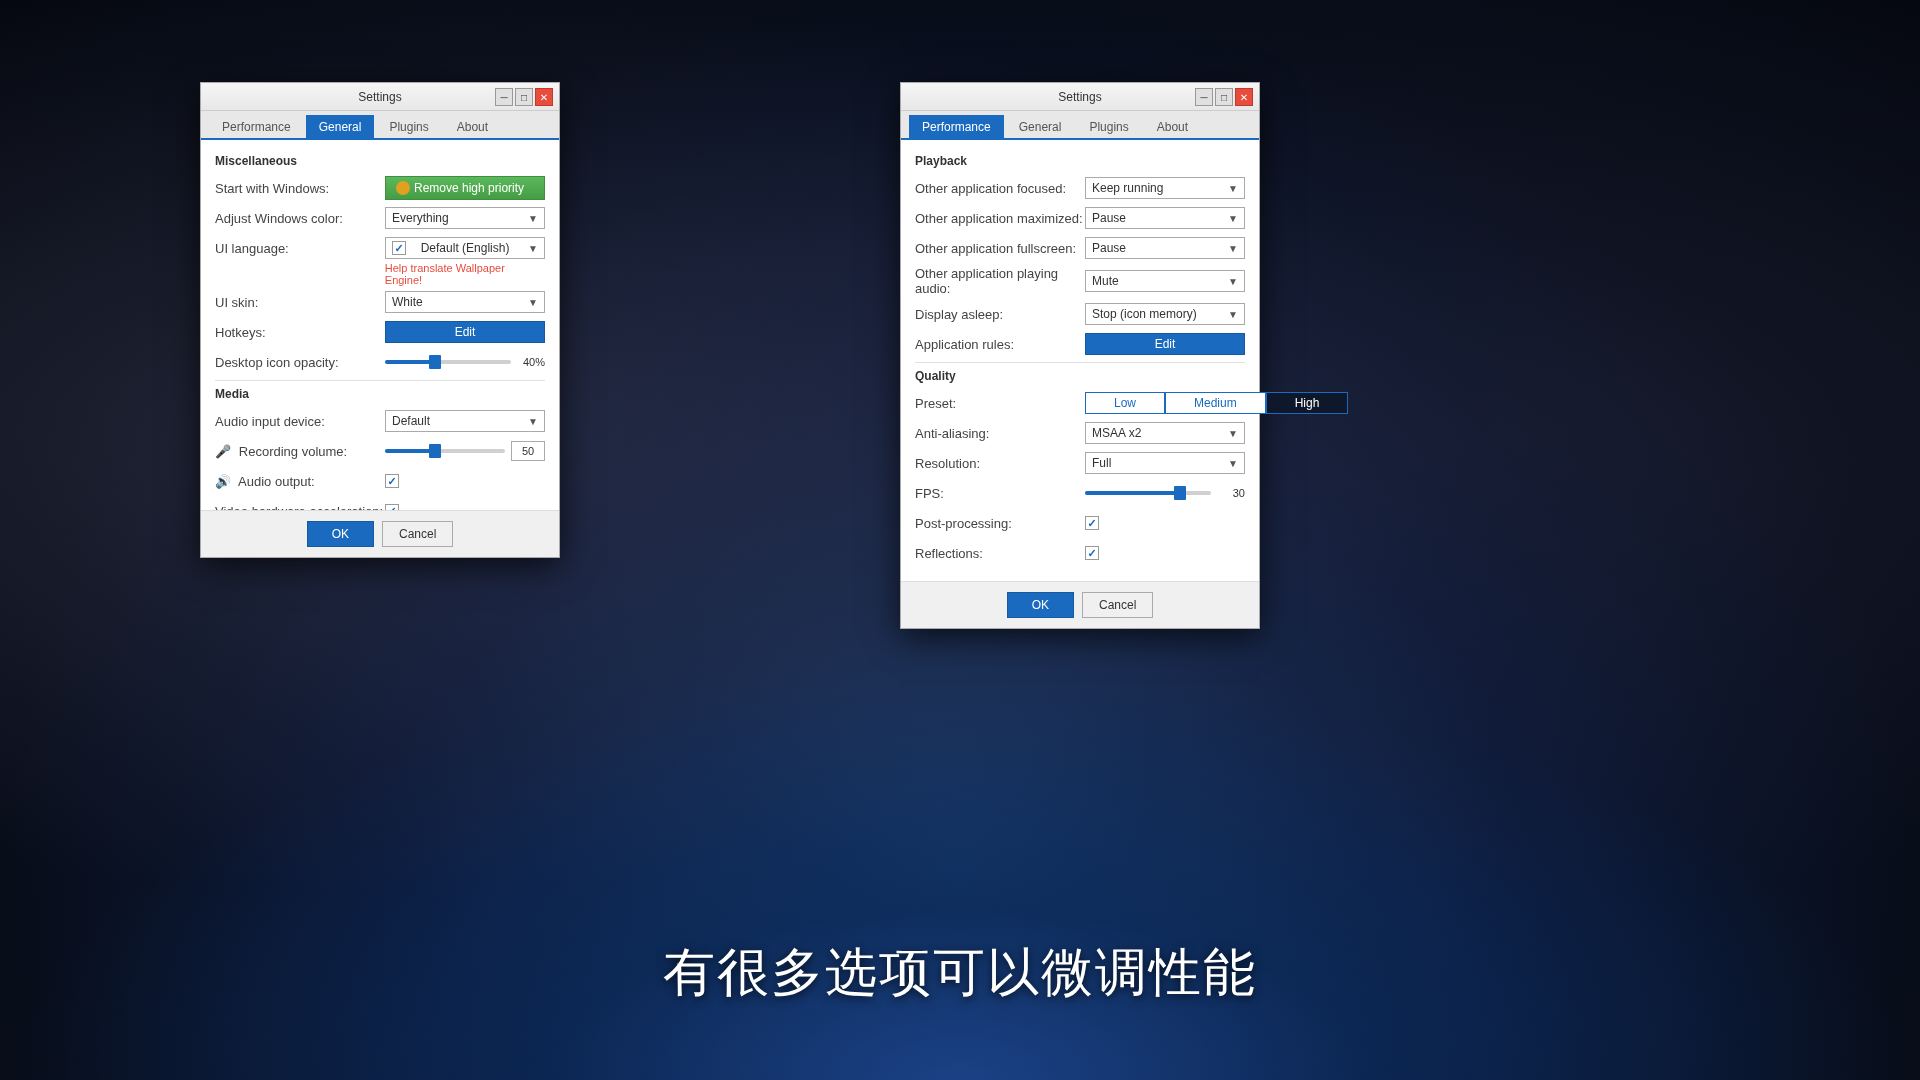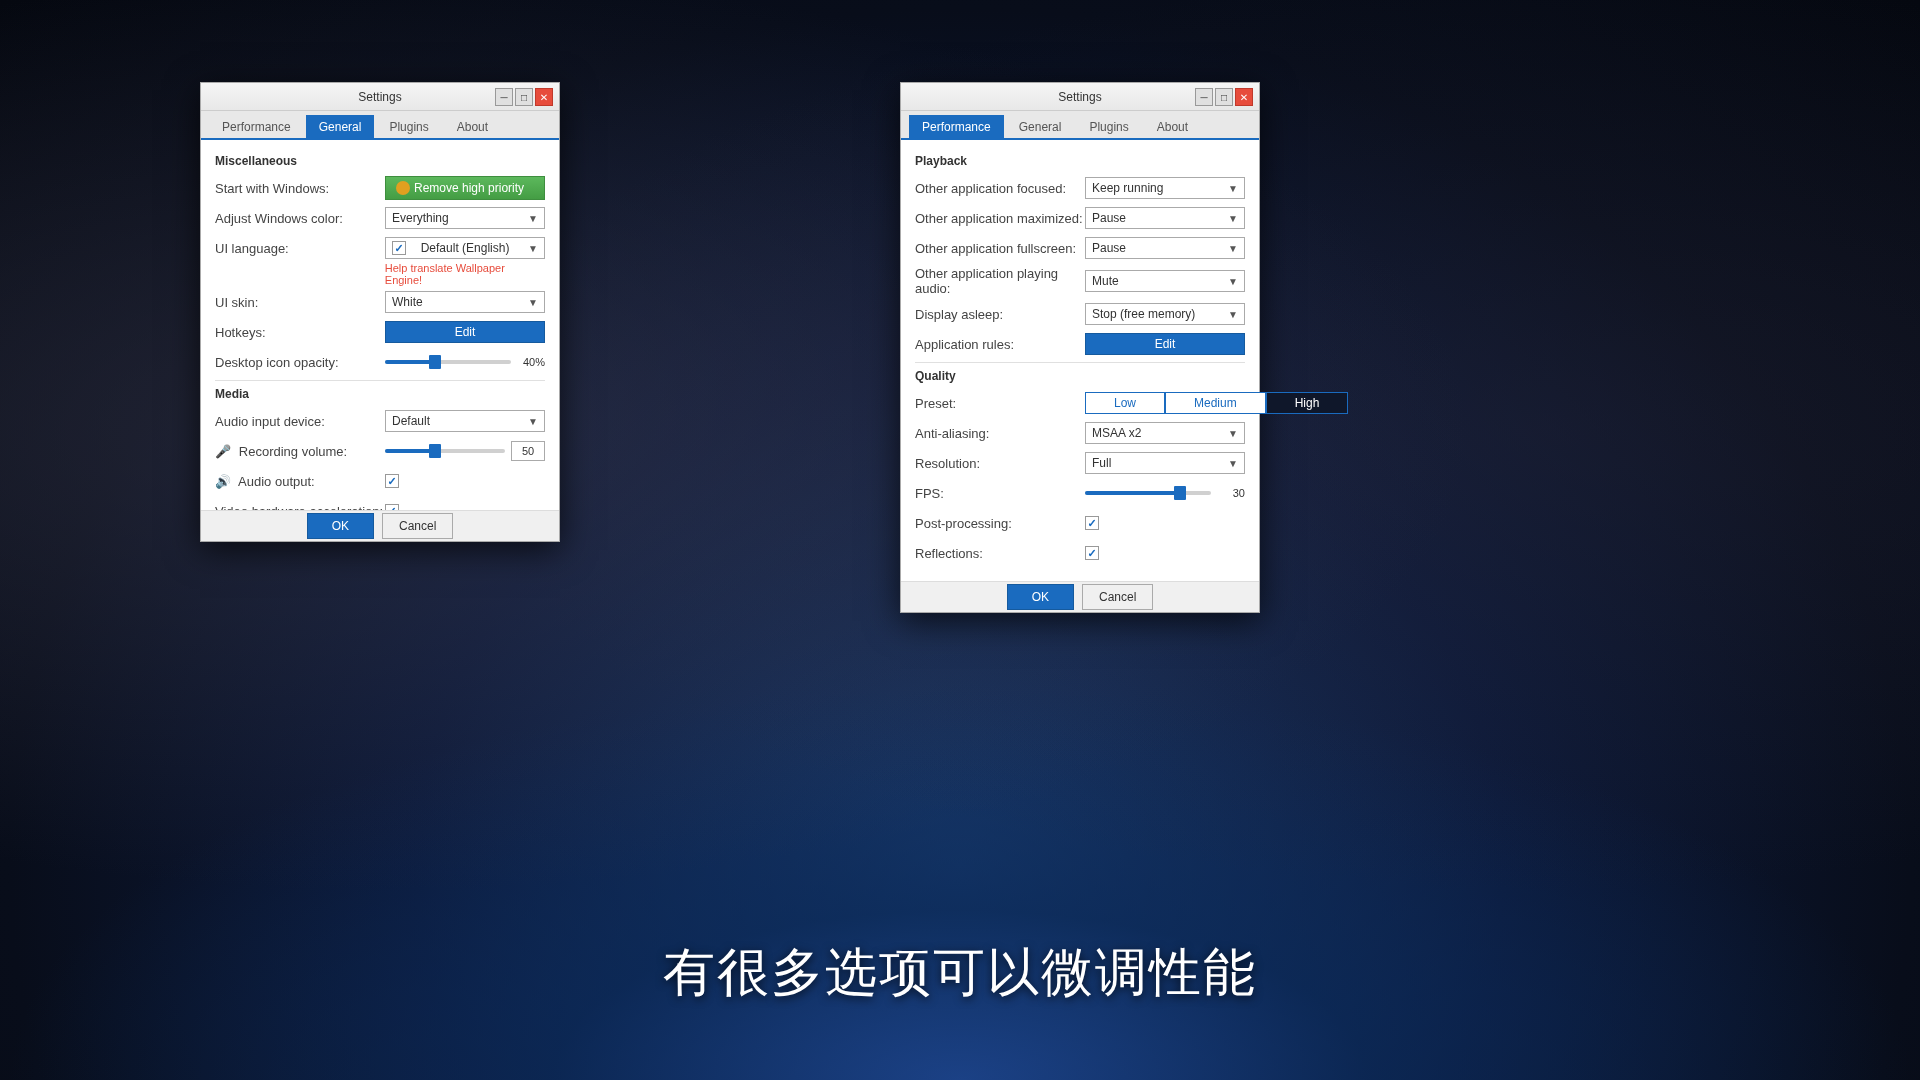--- a/index.html
+++ b/index.html
@@ -315,21 +315,21 @@
       height: 20px;
       text-align: center;
       font-size: 11px;
       color: #333;
       background: white;
     }
 
     .window-footer {
       background: #f0f0f0;
       border-top: 1px solid #ddd;
-      padding: 2px 10px;
+      padding: 10px 10px;
       display: flex;
       justify-content: center;
       gap: 8px;
     }
 
     
     .scroll-area {
       overflow: hidden;
       max-height: 370px;
     }
@@ -533,21 +533,21 @@
           <span>Mute</span>
           <span class="dropdown-arrow">▼</span>
         </div>
       </div>
     </div>
 
     <div class="form-row">
       <div class="form-label">Display asleep:</div>
       <div class="form-control">
         <div class="dropdown">
-          <span>Stop (free memory)</span>
+          <span>Stop (icon memory)</span>
           <span class="dropdown-arrow">▼</span>
         </div>
       </div>
     </div>
 
     <div class="form-row">
       <div class="form-label">Application rules:</div>
       <div class="form-control">
         <button class="btn-blue" style="width:100%;">Edit</button>
       </div>

